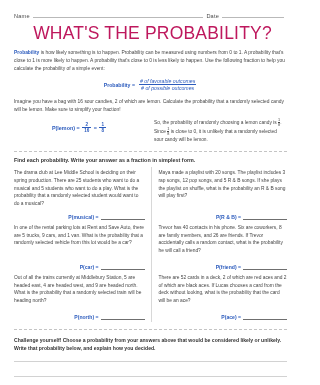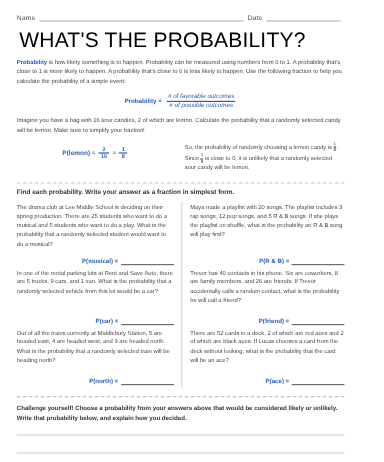--- a/index.html
+++ b/index.html
@@ -21,26 +21,26 @@
     font-size:5.6px;letter-spacing:.2px;color:#4a4a4a;
   }
   .nd-label{white-space:nowrap;padding-bottom:.5px;}
   .nd-rule{
     flex:1;border-bottom:.7px solid #b9b9b9;
     margin:0 3px 1px 3px;height:6px;
   }
   .nd-rule.short{flex:0 0 62px;}
   
   .title{
-    text-align:left;
+    text-align:center;
     font-size:17.5px;
     font-weight:400;
     letter-spacing:.2px;
-    color:#000000;
-    margin:4px 0 5px 16px;
+    color:#be185d;
+    margin:4px 0 5px 4px;
     font-family:"Liberation Sans","DejaVu Sans",sans-serif;
   }
   
   .intro{
     padding:0 14px;
     font-size:4.9px;
     line-height:1.62;
     text-align:left;
     color:#454545;
   }

